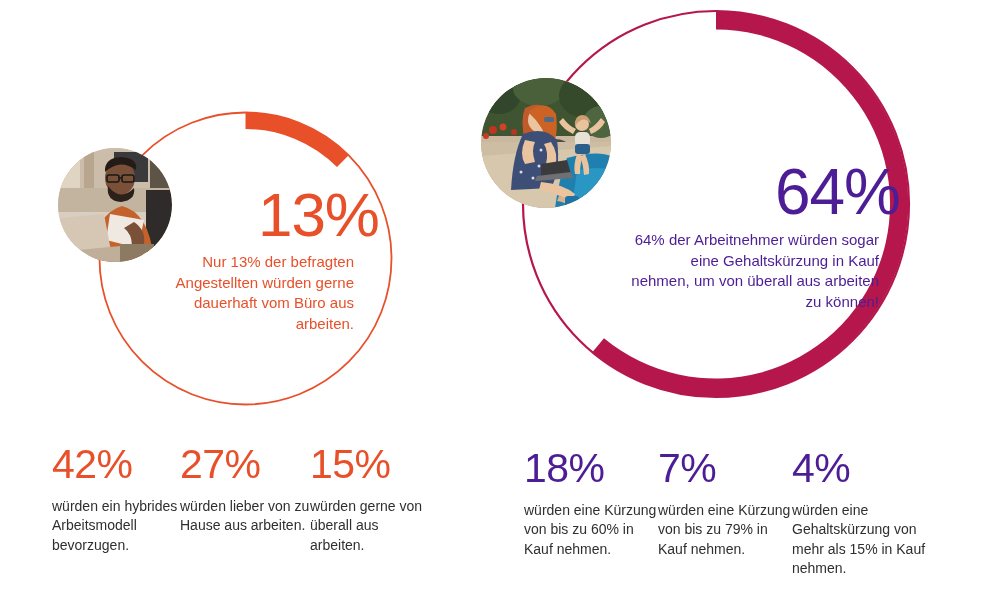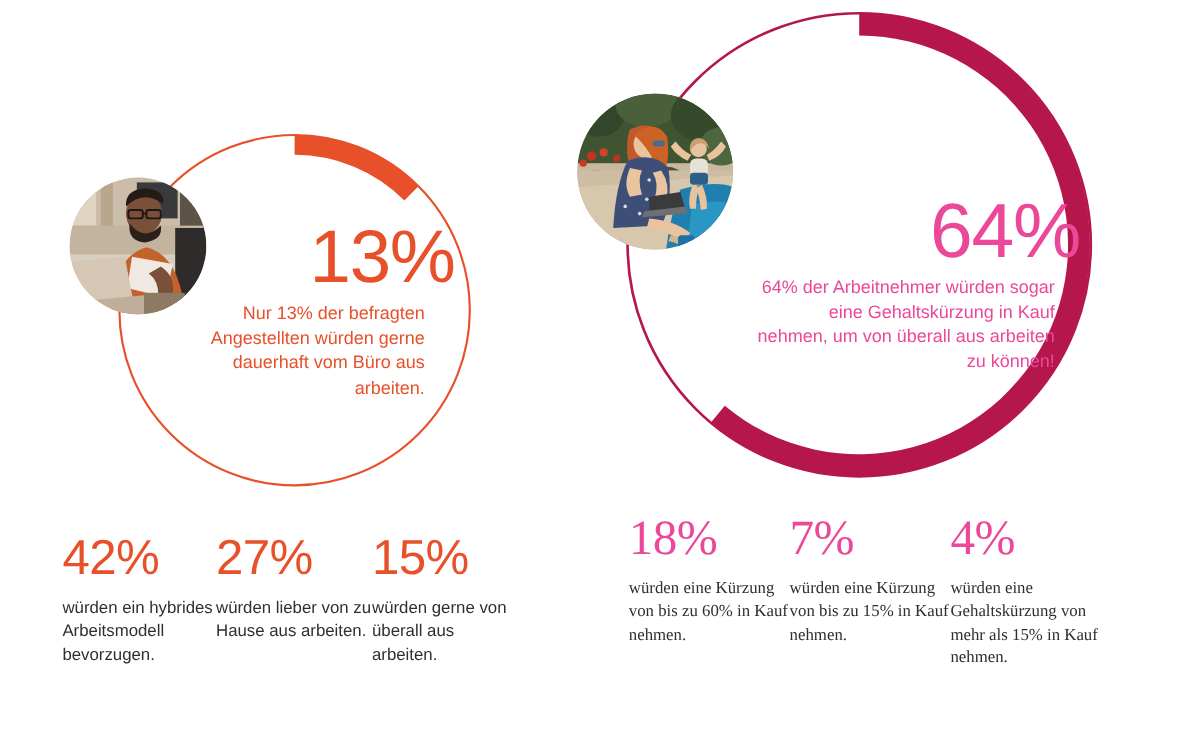--- a/index.html
+++ b/index.html
@@ -52,21 +52,21 @@
     margin: 0 0 6px 0;
   }
   .donut-desc {
     font-size: 15px;
     line-height: 1.38;
     margin: 0;
     font-weight: 400;
   }
 
   .orange-text { color: #E8502A; }
-  .crimson-text { color: #ec4899; }
+  .crimson-text { color: #4c1d95; }
 
   
   .stats-row {
     position: absolute;
     display: flex;
   }
   .stat-col {
     text-align: left;
   }
   .stat-pct {
@@ -234,28 +234,28 @@
         <path d="M60 86 l26 -4 l4 14 l-30 4 Z" fill="#3b3b3d"></path>
         <path d="M56 98 l34 -4 l2 6 l-38 3 Z" fill="#6f7074"></path>
 
         <path d="M60 104 q22 2 34 12 l-4 8 q-16 -10 -32 -12 Z" fill="#e9c49f"></path>
         <path d="M78 118 q12 2 18 8 l-4 4 q-8 -6 -16 -7 Z" fill="#d9b38c"></path>
         <rect x="84" y="118" width="14" height="12" rx="3" fill="#1f72a6"></rect>
       </g>
     </svg>
   </div>
 
-  <div class="stats-row" style="left:524px; top:428px; width:412px;font-family:Liberation Serif, serif;">
+  <div class="stats-row" style="left:524px; top:448px; width:412px;">
     <div class="stat-col" style="width:134px;">
       <p class="stat-pct crimson-text">18%</p>
       <p class="stat-label">würden eine Kürzung von bis zu 60% in Kauf nehmen.</p>
     </div>
     <div class="stat-col" style="width:134px;">
       <p class="stat-pct crimson-text">7%</p>
-      <p class="stat-label">würden eine Kürzung von bis zu 15% in Kauf nehmen.</p>
+      <p class="stat-label">würden eine Kürzung von bis zu 79% in Kauf nehmen.</p>
     </div>
     <div class="stat-col" style="width:134px;">
       <p class="stat-pct crimson-text">4%</p>
       <p class="stat-label">würden eine Gehaltskürzung von mehr als 15% in Kauf nehmen.</p>
     </div>
   </div>
 
 </div>
 
 </body></html>

